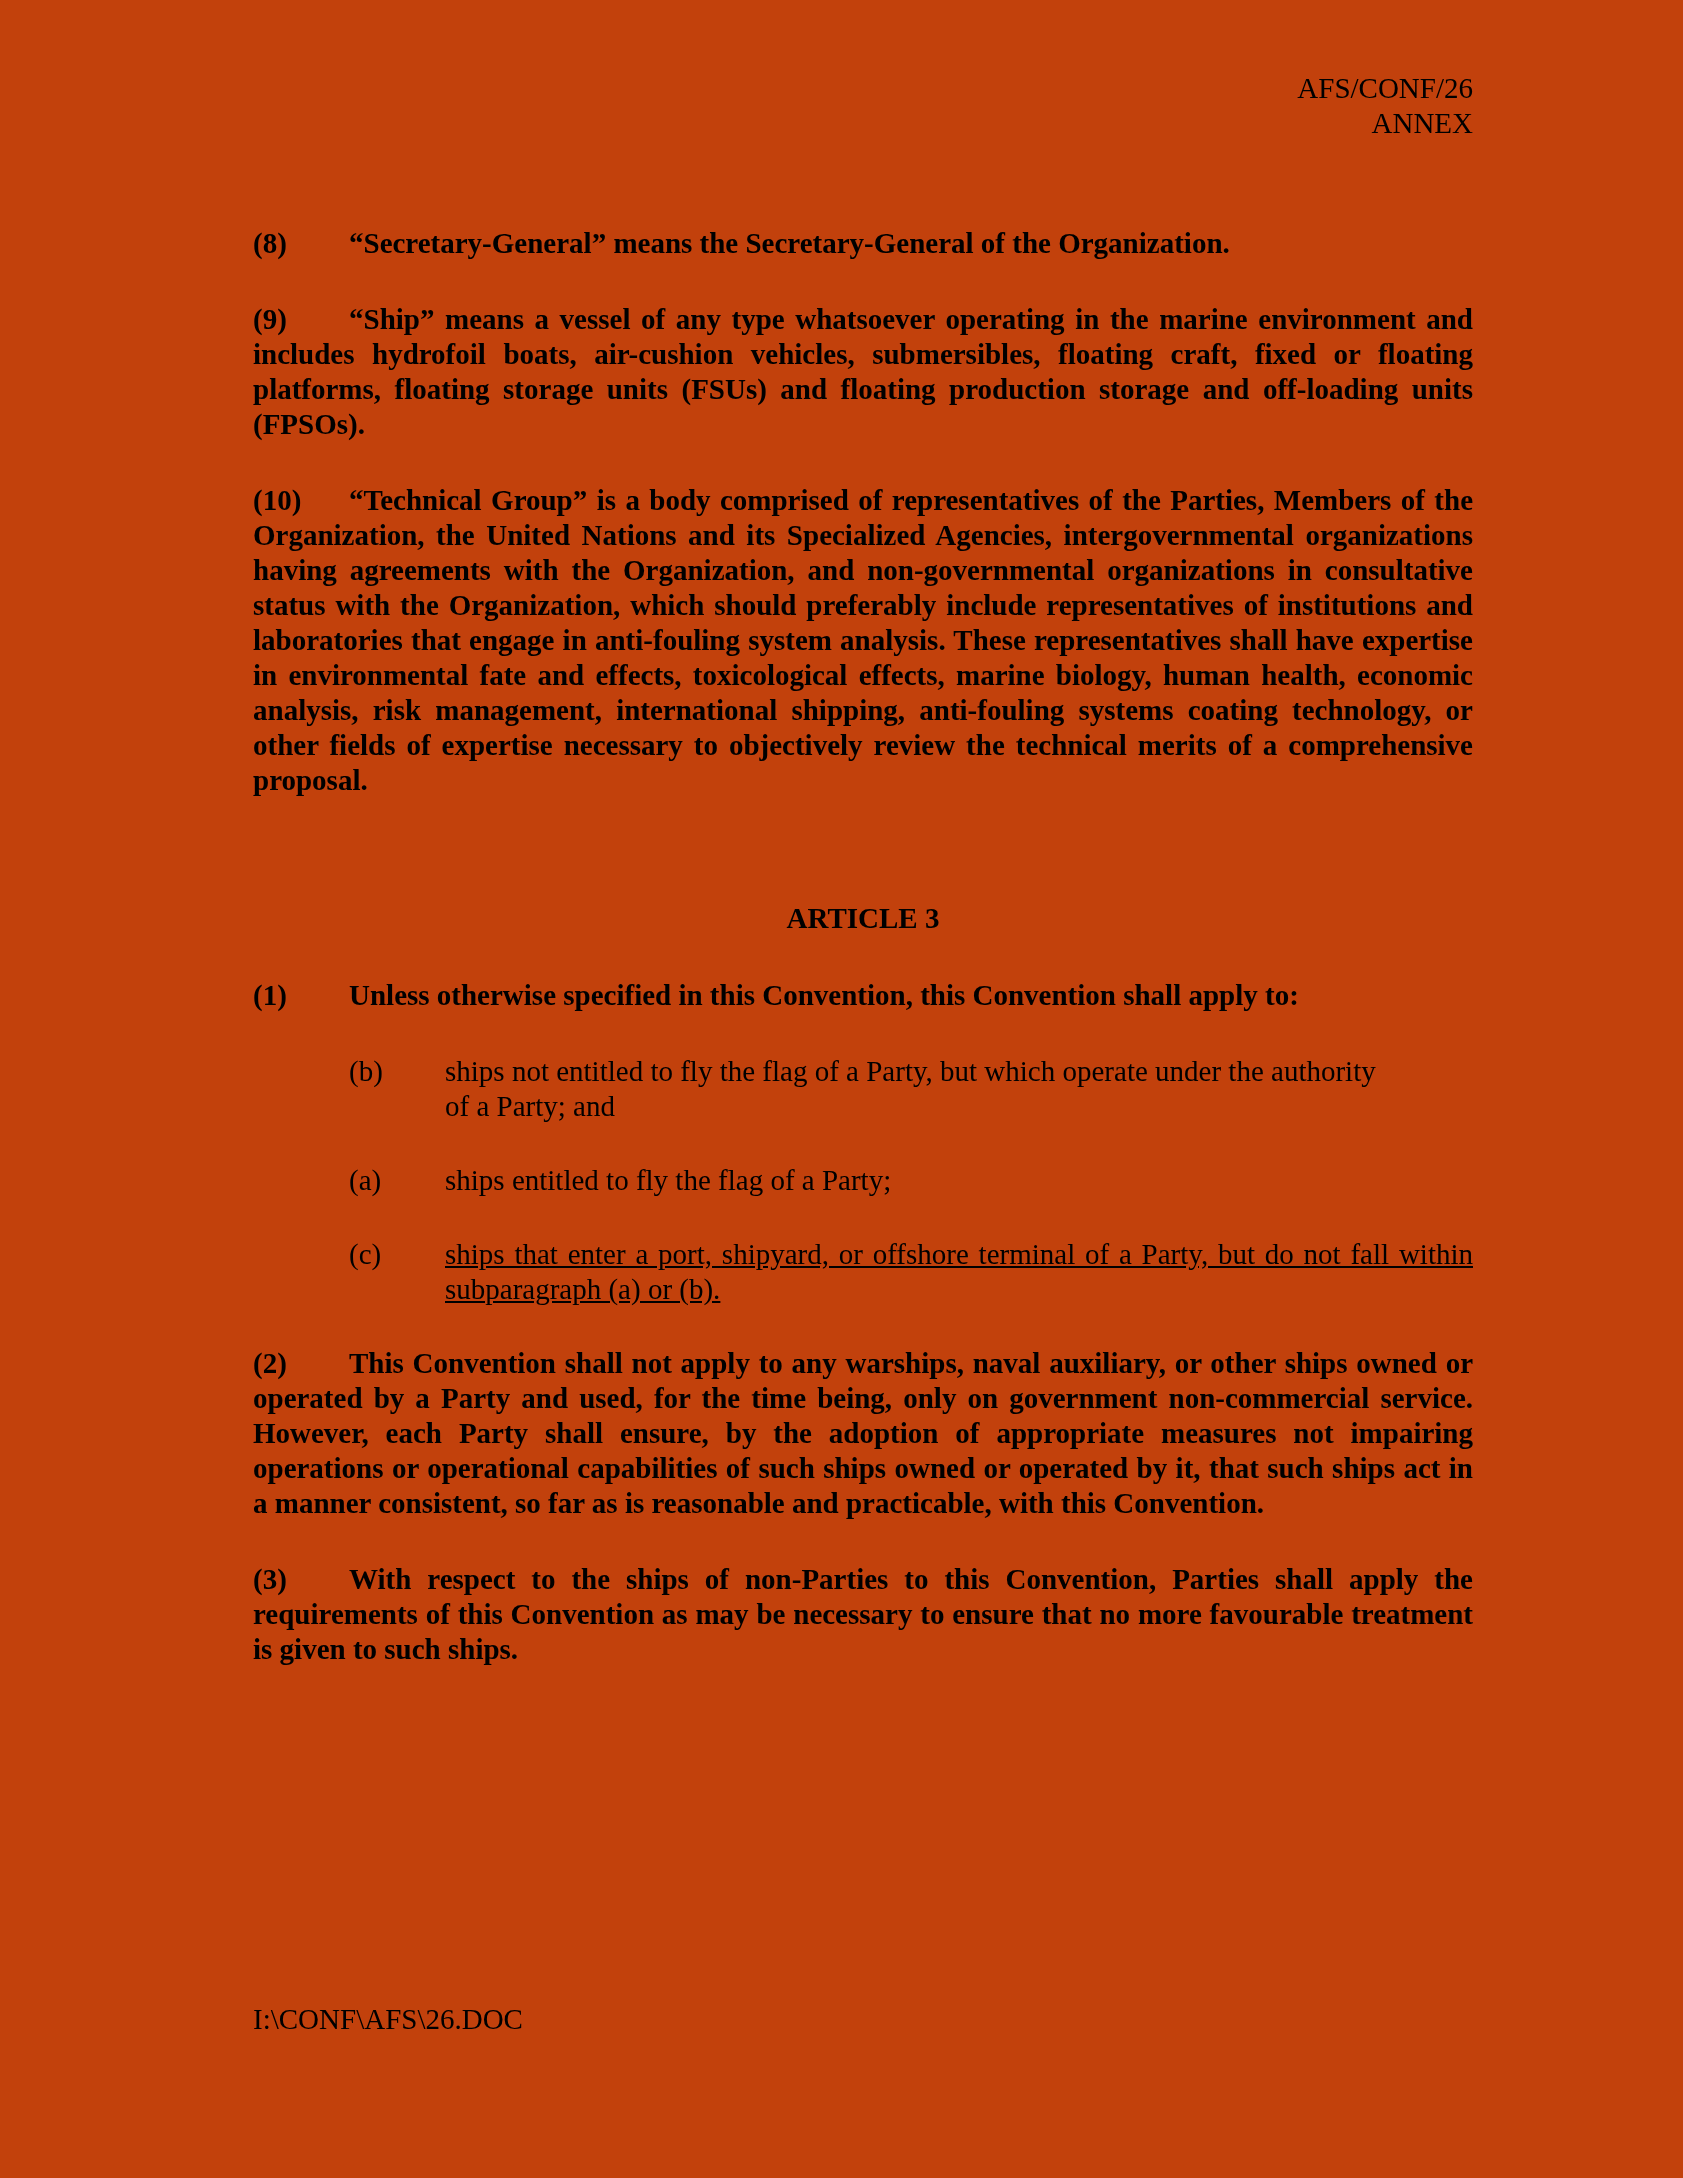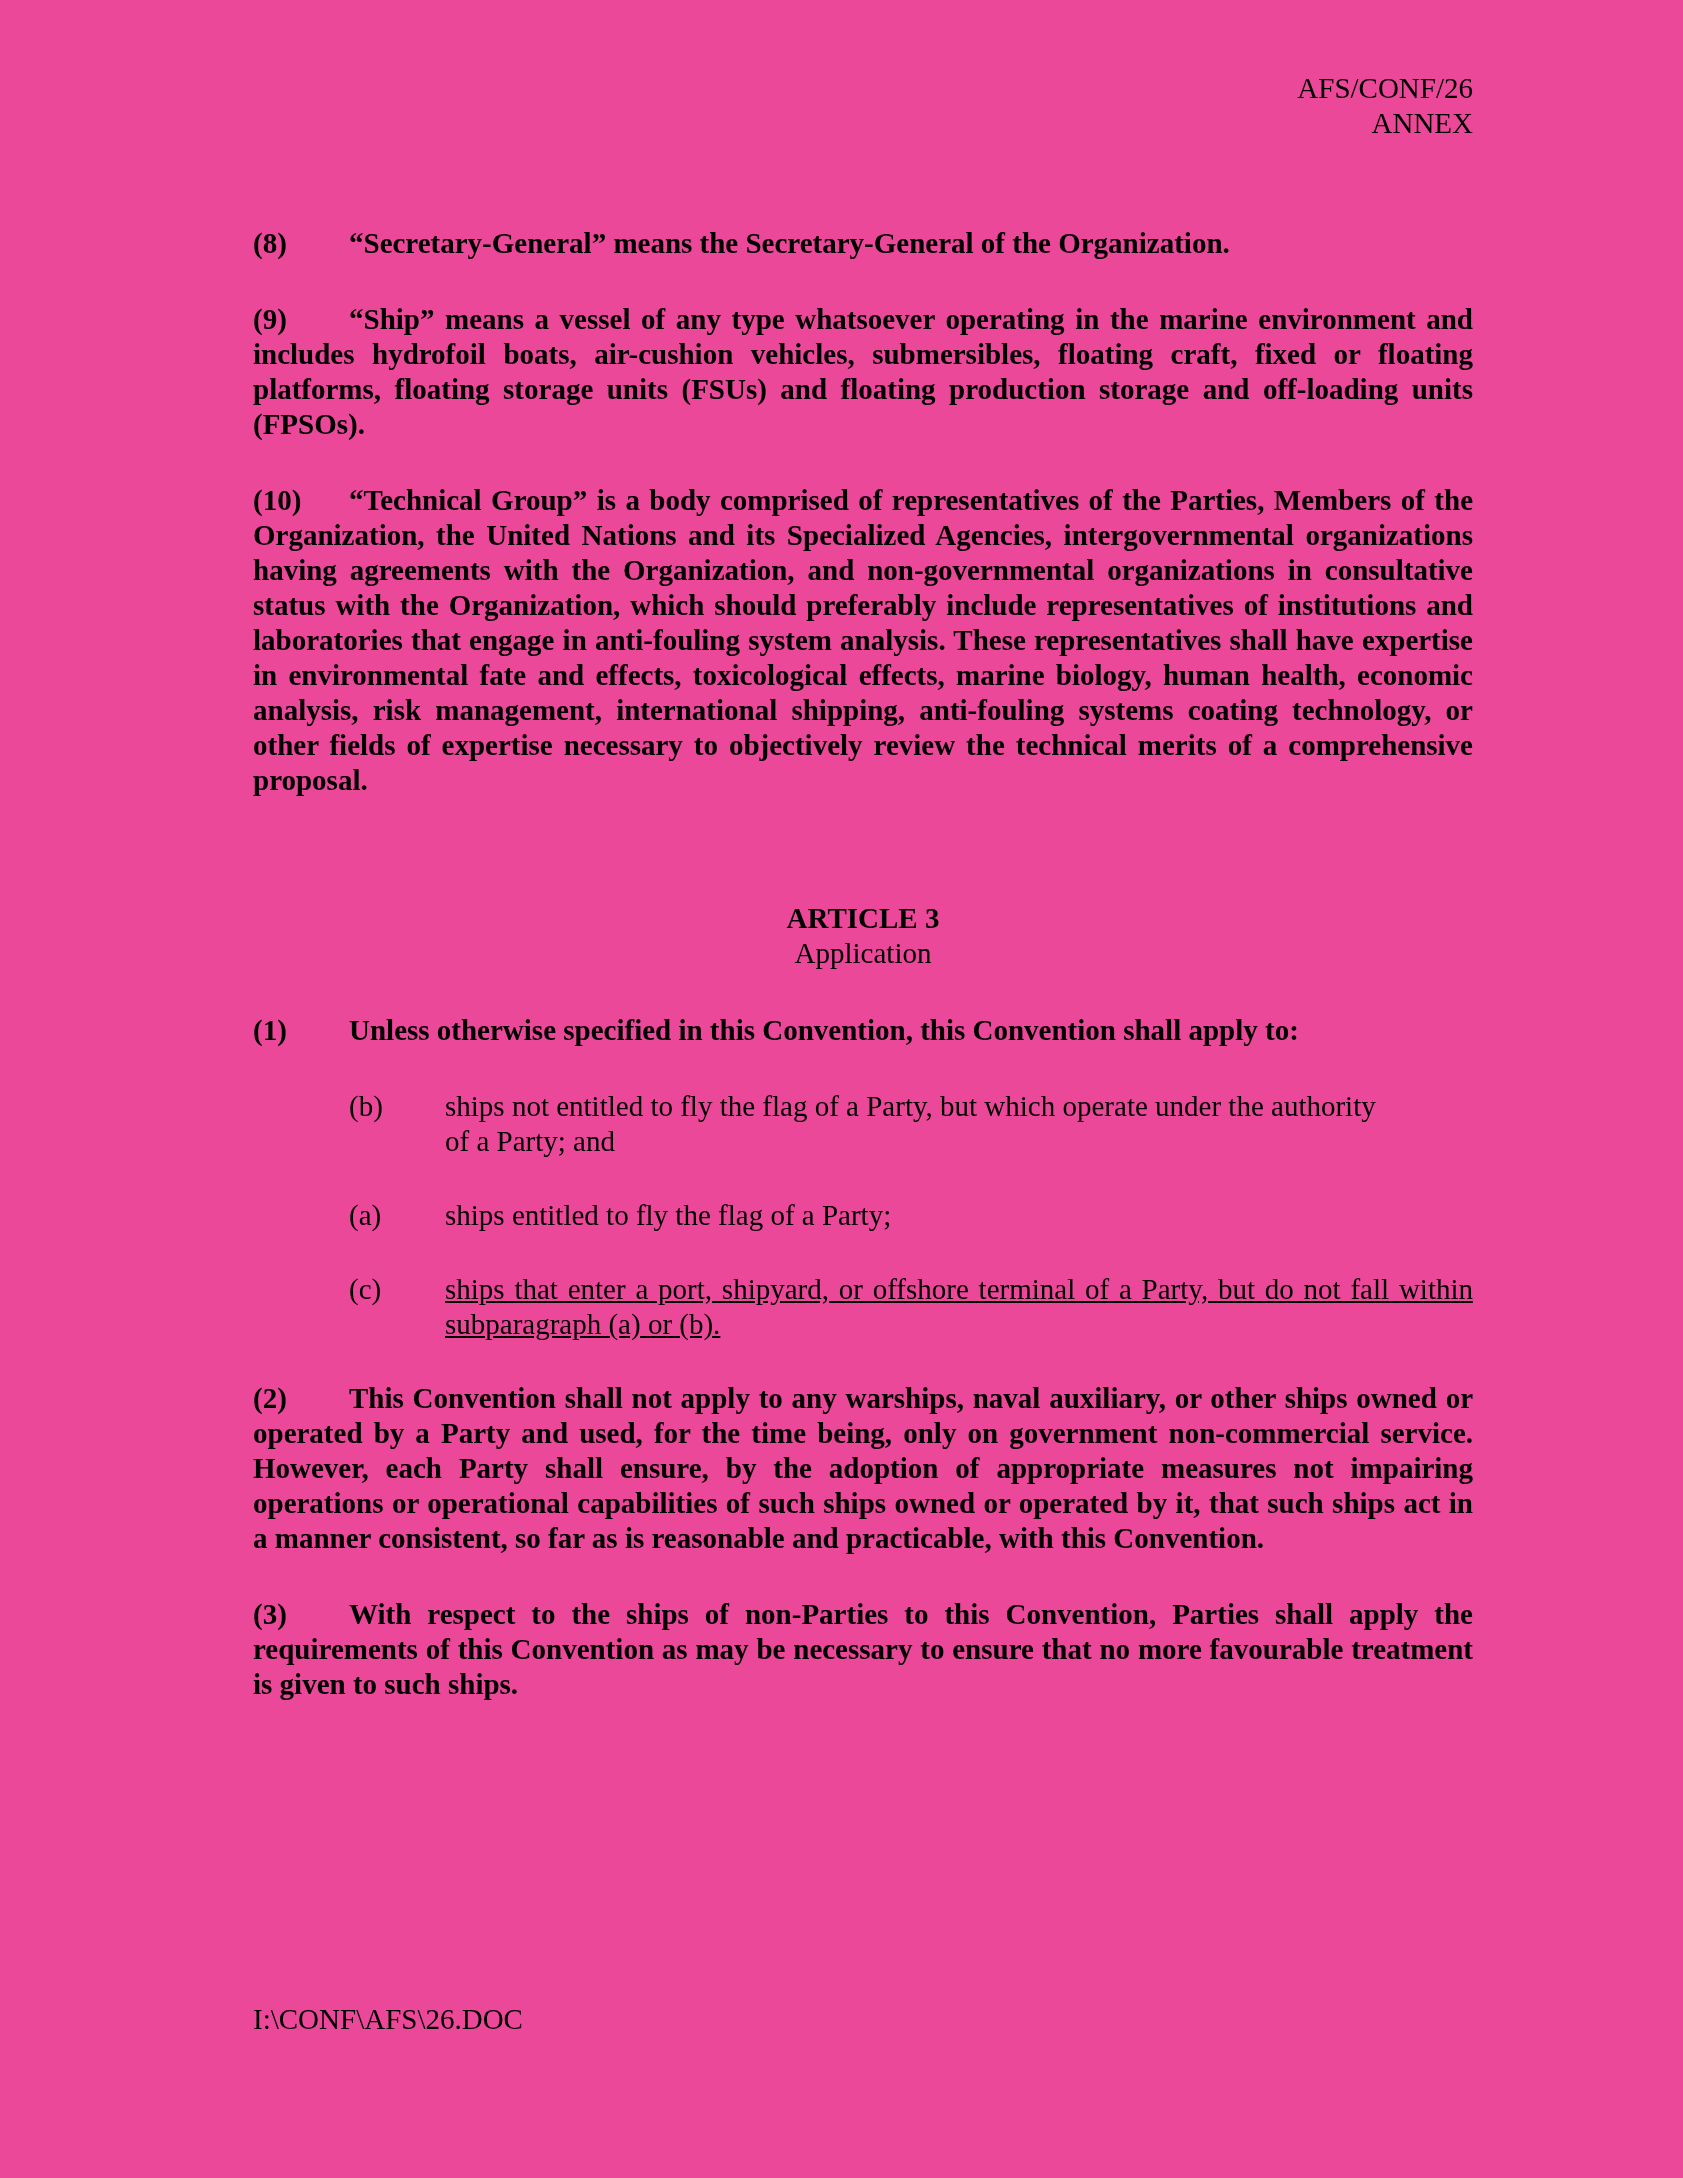--- a/index.html
+++ b/index.html
@@ -1,21 +1,21 @@
 <!DOCTYPE html>
 <html><head>
 <meta charset="utf-8">
 <style>
   * { margin: 0; padding: 0; box-sizing: border-box; }
   html, body { background: #ffffff; }
   .page {
     position: relative;
     width: 1683px;
     height: 2178px;
-    background: #ec4899;
+    background: #c2410c;
     color: #000000;
     font-family: "Liberation Serif", serif;
     font-size: 29px;
     line-height: 35px;
     overflow: hidden;
   }
   .doc-header {
     position: absolute;
     top: 71px;
     left: 0;
@@ -76,21 +76,20 @@
   <div class="doc-body">
 
     <p class="para"><span class="num">(8)</span><span>“Secretary-General” means the Secretary-General of the Organization.</span></p>
 
     <p class="para"><span class="num">(9)</span><span>“Ship” means a vessel of any type whatsoever operating in the marine environment and includes hydrofoil boats, air-cushion vehicles, submersibles, floating craft, fixed or floating platforms, floating storage units (FSUs) and floating production storage and off-loading units (FPSOs).</span></p>
 
     <p class="para"><span class="num">(10)</span><span>“Technical Group” is a body comprised of representatives of the Parties, Members of the Organization, the United Nations and its Specialized Agencies, intergovernmental organizations having agreements with the Organization, and non-governmental organizations in consultative status with the Organization, which should preferably include representatives of institutions and laboratories that engage in anti-fouling system analysis.  These representatives shall have expertise in environmental fate and effects, toxicological effects, marine biology, human health, economic analysis, risk management, international shipping, anti-fouling systems coating technology, or other fields of expertise necessary to objectively review the technical merits of a comprehensive proposal.</span></p>
 
     <div class="article-heading">
       <div class="article-title">ARTICLE 3</div>
-      <div class="article-subtitle">Application</div>
     </div>
 
     <p class="para"><span class="num">(1)</span><span>Unless otherwise specified in this Convention, this Convention shall apply to:</span></p>
 
     <div class="sub"><span class="letter">(b)</span><span class="sub-text">ships not entitled to fly the flag of a Party, but which operate under the authority
 of a Party; and</span></div>
 
     <div class="sub"><span class="letter">(a)</span><span class="sub-text">ships entitled to fly the flag of a Party;</span></div>
 
     <div class="sub justified"><span class="letter">(c)</span><span class="sub-text">ships that enter a port, shipyard, or offshore terminal of a Party, but do not fall within subparagraph (a) or (b).</span></div>

